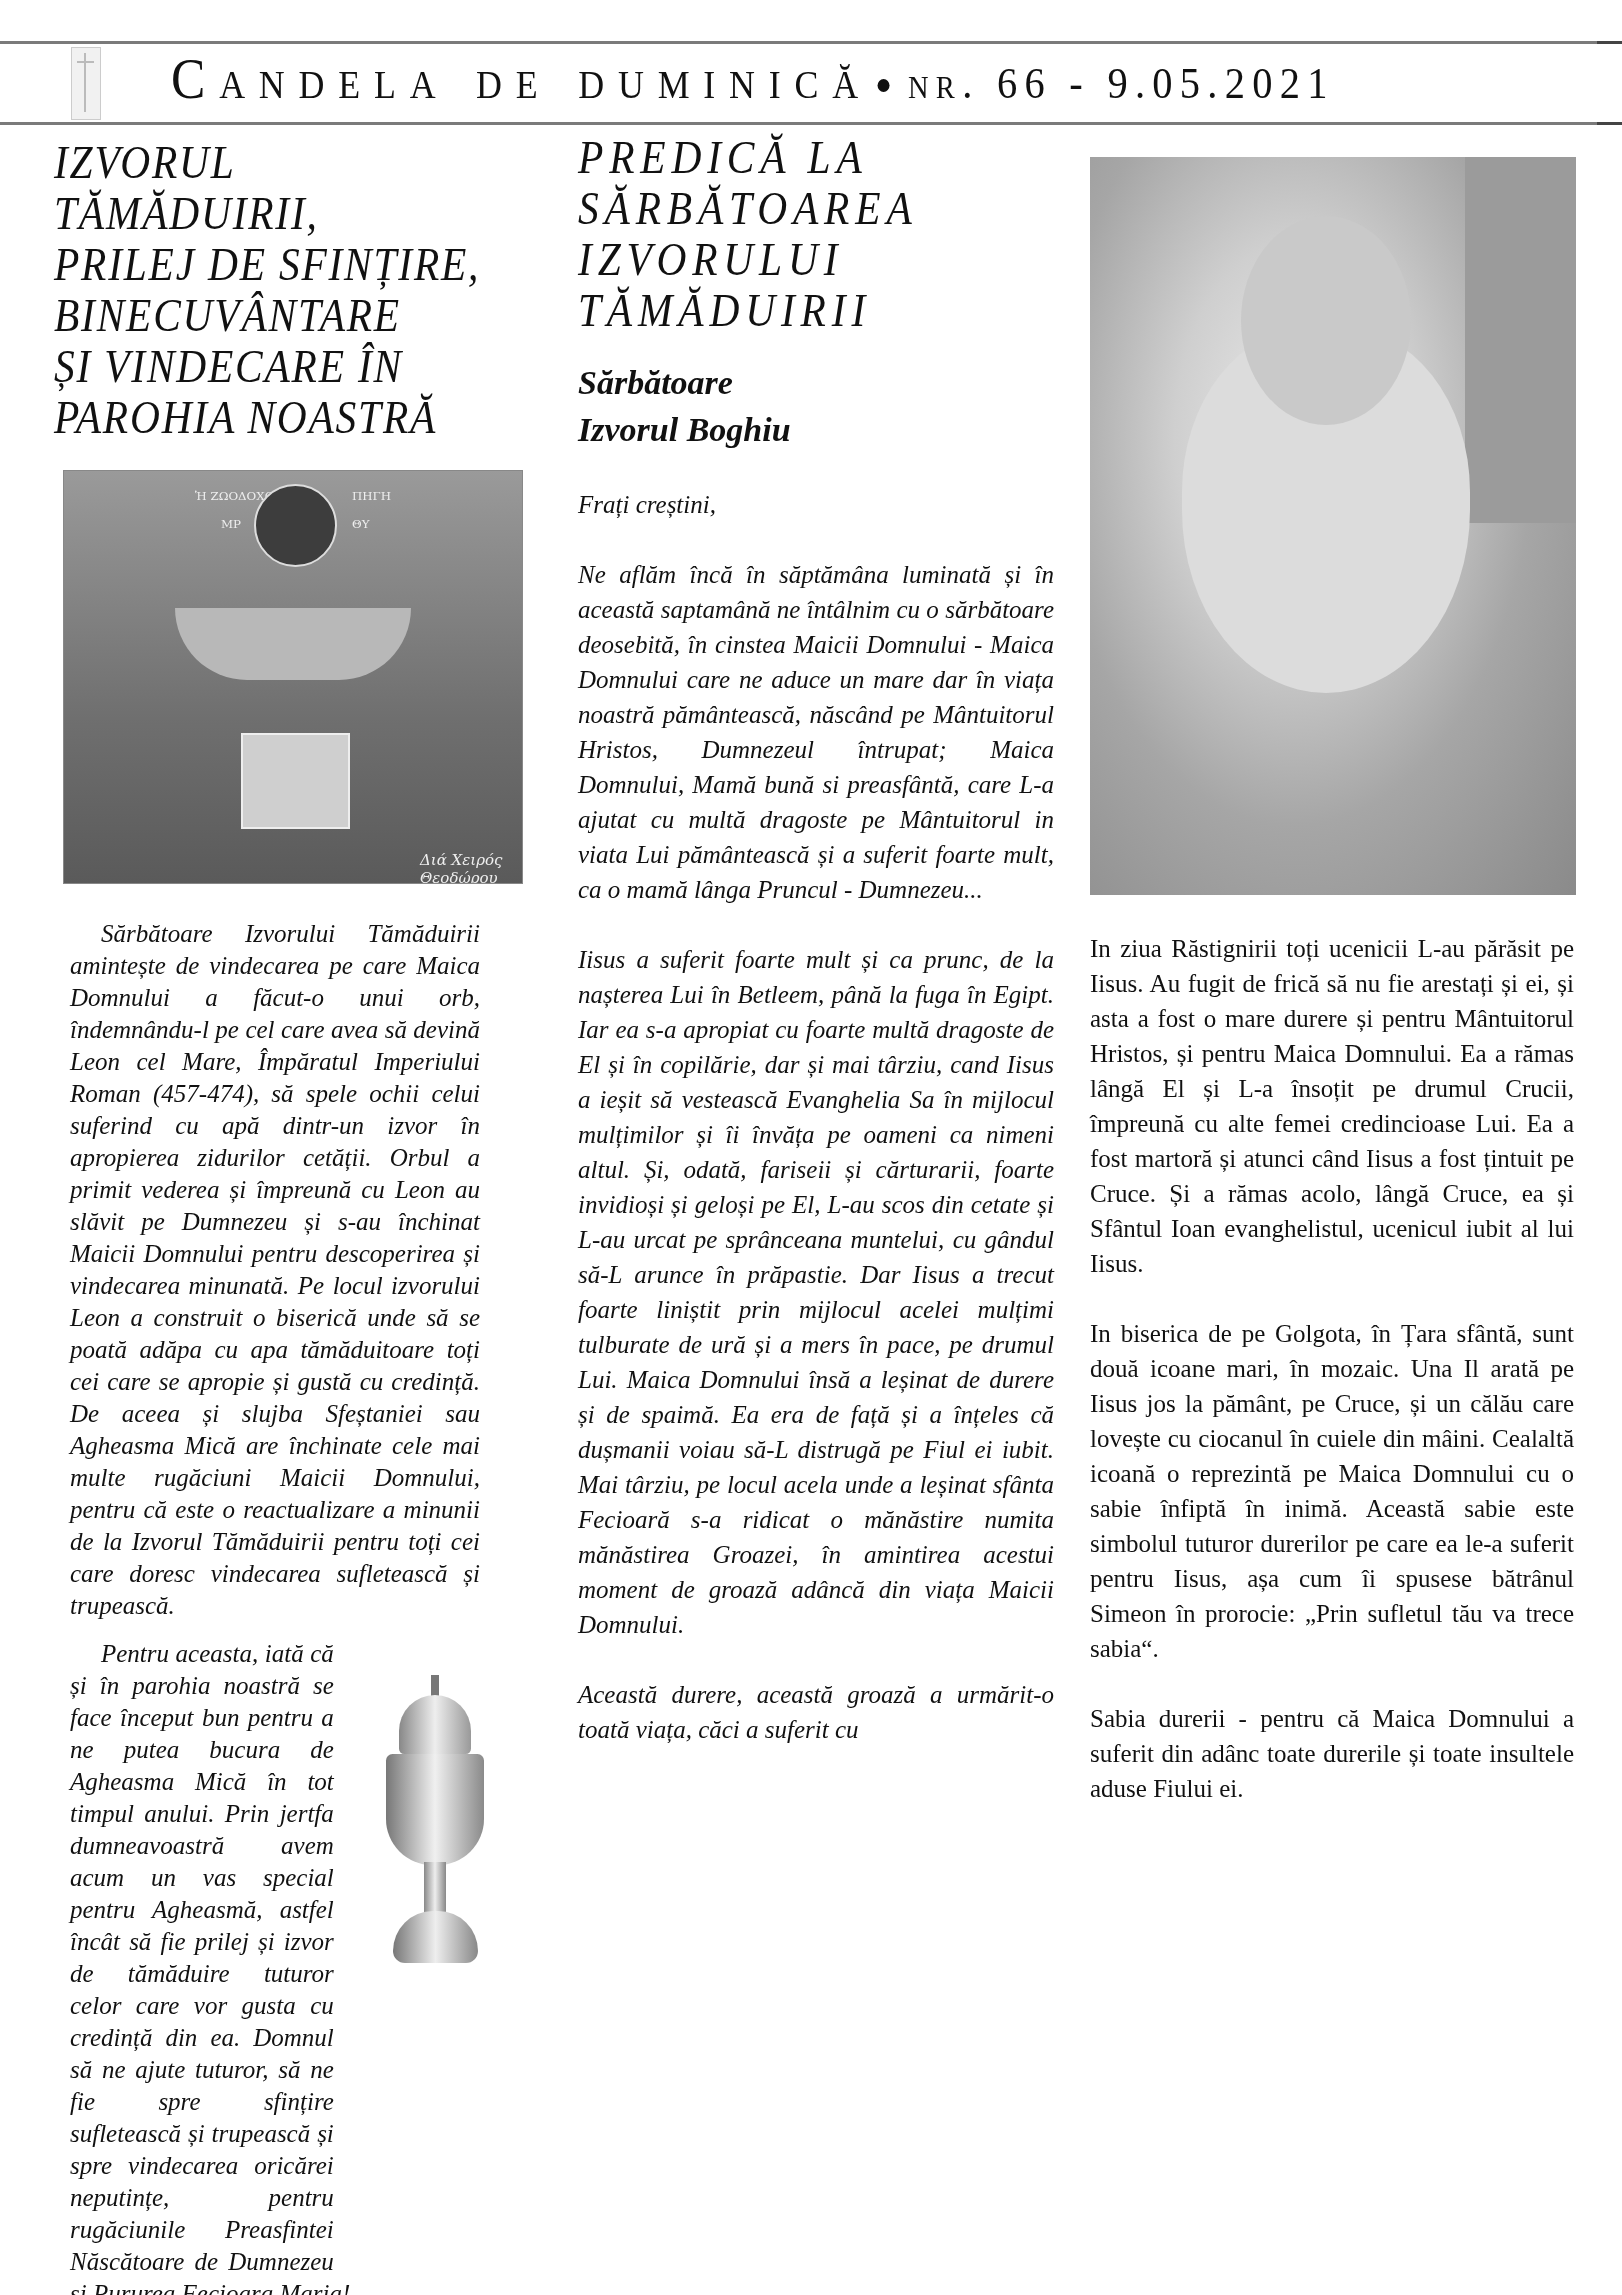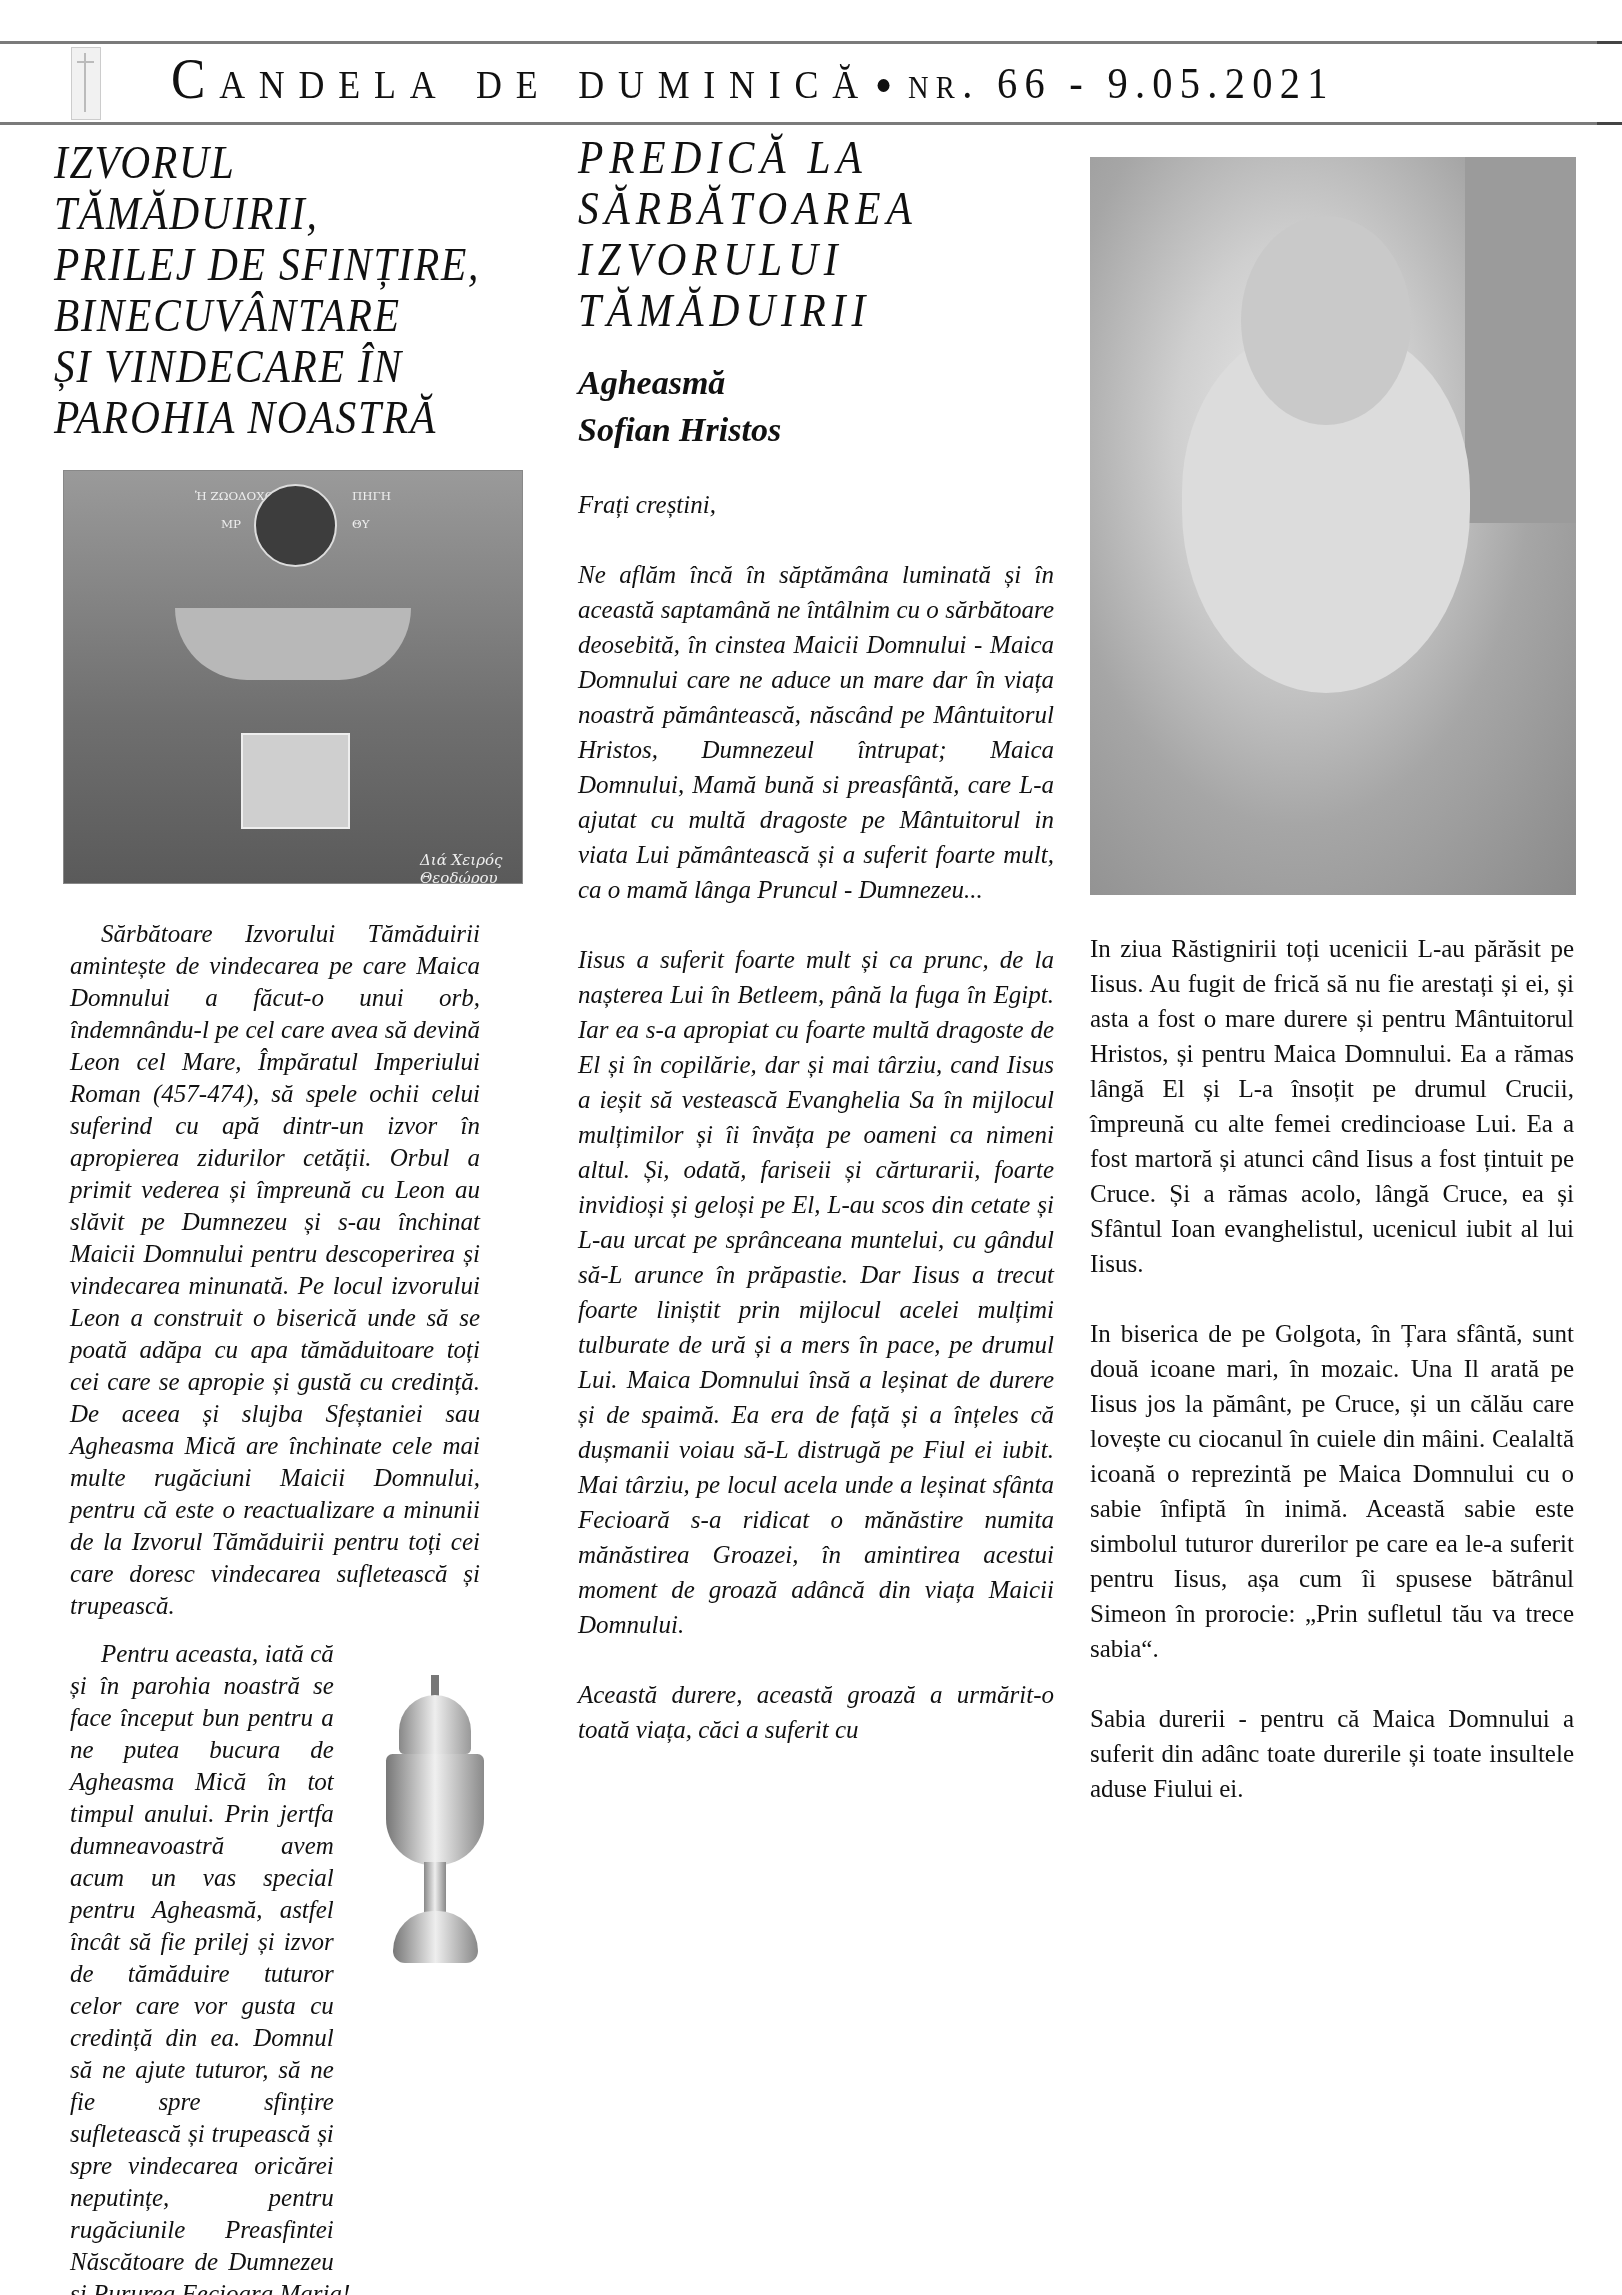--- a/index.html
+++ b/index.html
@@ -108,22 +108,22 @@
 </div>
 
 <div class="col col2">
   <h1 class="headline">
     <div>PREDICĂ LA</div>
     <div>SĂRBĂTOAREA</div>
     <div>IZVORULUI</div>
     <div>TĂMĂDUIRII</div>
   </h1>
   <div class="author">
-    <div>Agheasmă</div>
-    <div>Sofian Hristos</div>
+    <div>Sărbătoare</div>
+    <div>Izvorul Boghiu</div>
   </div>
   <div class="body-text">
     <p>Frați creștini,</p>
     <p>Ne aflăm încă în săptămâna luminată și în această saptamână ne întâlnim cu o sărbătoare deosebită, în cinstea Maicii Domnului - Maica Domnului care ne aduce un mare dar în viața noastră pământească, născând pe Mântuitorul Hristos, Dumnezeul întrupat; Maica Domnului, Mamă bună si preasfântă, care L-a ajutat cu multă dragoste pe Mântuitorul in viata Lui pământească și a suferit foarte mult, ca o mamă lânga Pruncul - Dumnezeu...</p>
     <p>Iisus a suferit foarte mult și ca prunc, de la nașterea Lui în Betleem, până la fuga în Egipt. Iar ea s-a apropiat cu foarte multă dragoste de El și în copilărie, dar și mai târziu, cand Iisus a ieșit să vestească Evanghelia Sa în mijlocul mulțimilor și îi învăța pe oameni ca nimeni altul. Și, odată, fariseii și cărturarii, foarte invidioși și geloși pe El, L-au scos din cetate și L-au urcat pe sprânceana muntelui, cu gândul să-L arunce în prăpastie. Dar Iisus a trecut foarte liniștit prin mijlocul acelei mulțimi tulburate de ură și a mers în pace, pe drumul Lui. Maica Domnului însă a leșinat de durere și de spaimă. Ea era de față și a înțeles că dușmanii voiau să-L distrugă pe Fiul ei iubit. Mai târziu, pe locul acela unde a leșinat sfânta Fecioară s-a ridicat o mănăstire numita mănăstirea Groazei, în amintirea acestui moment de groază adâncă din viața Maicii Domnului.</p>
     <p>Această durere, această groază a urmărit-o toată viața, căci a suferit cu</p>
   </div>
 </div>
 
 <div class="photo" title="Părintele Sofian Boghiu">

